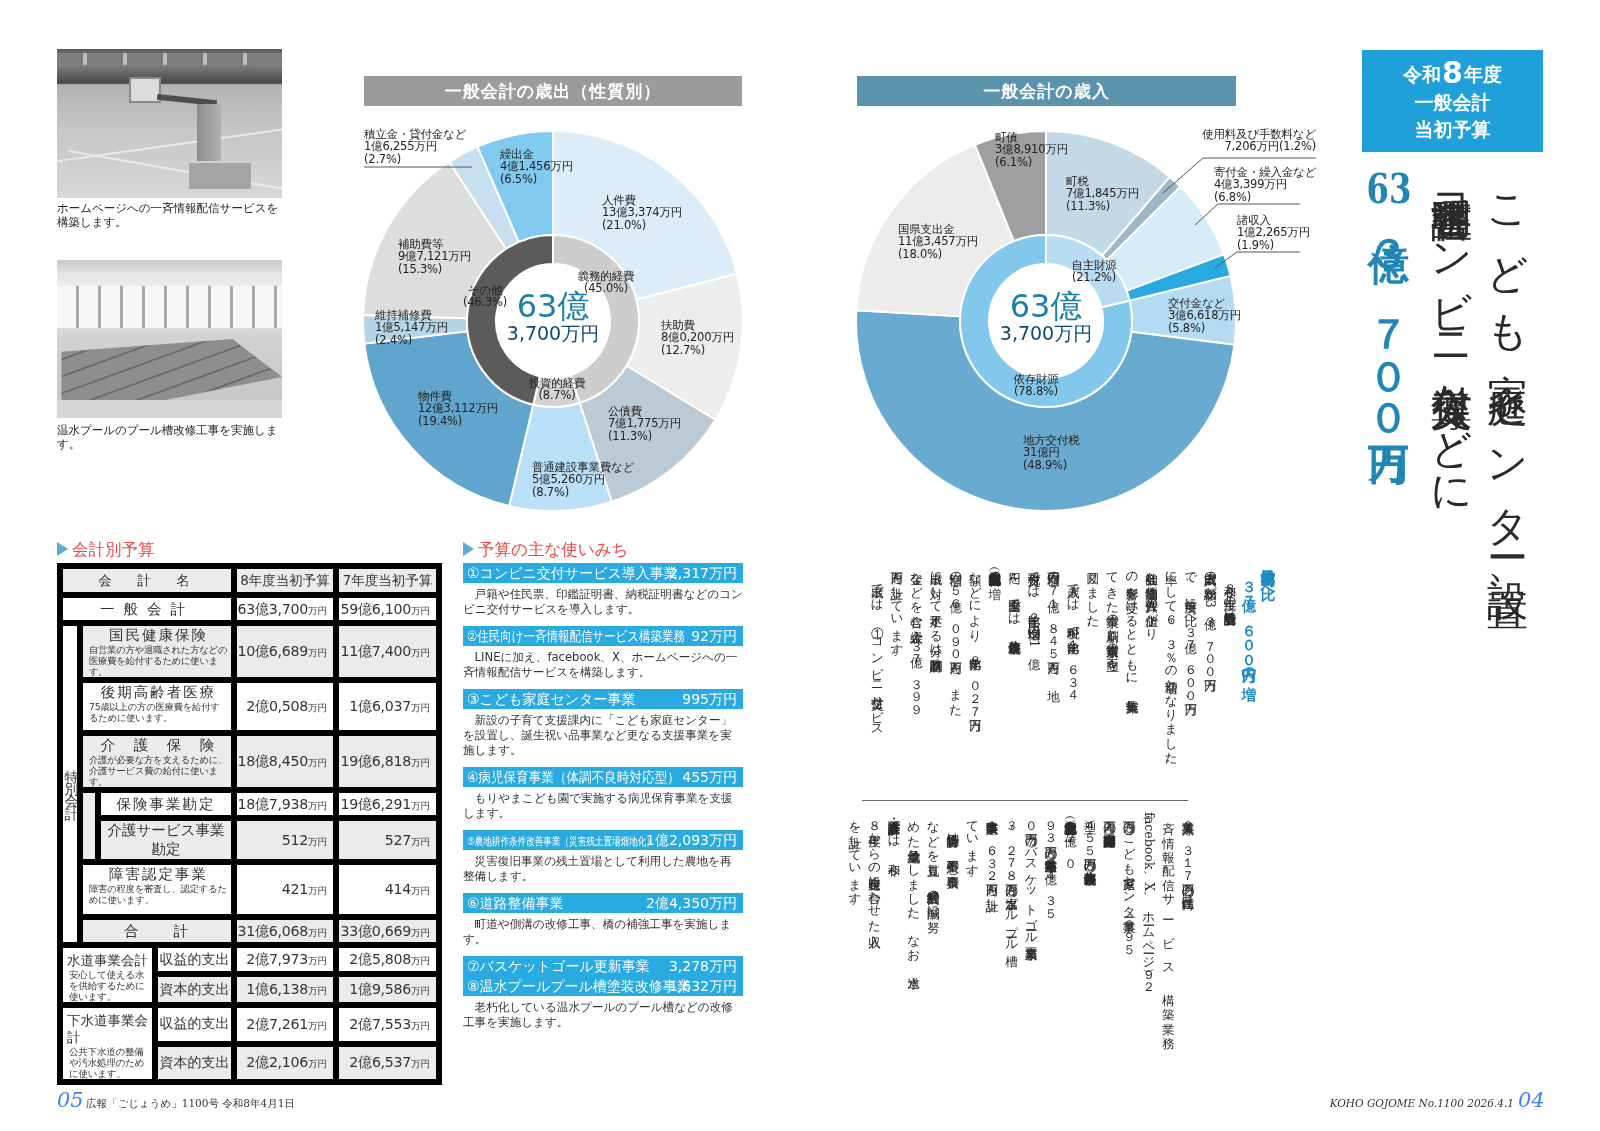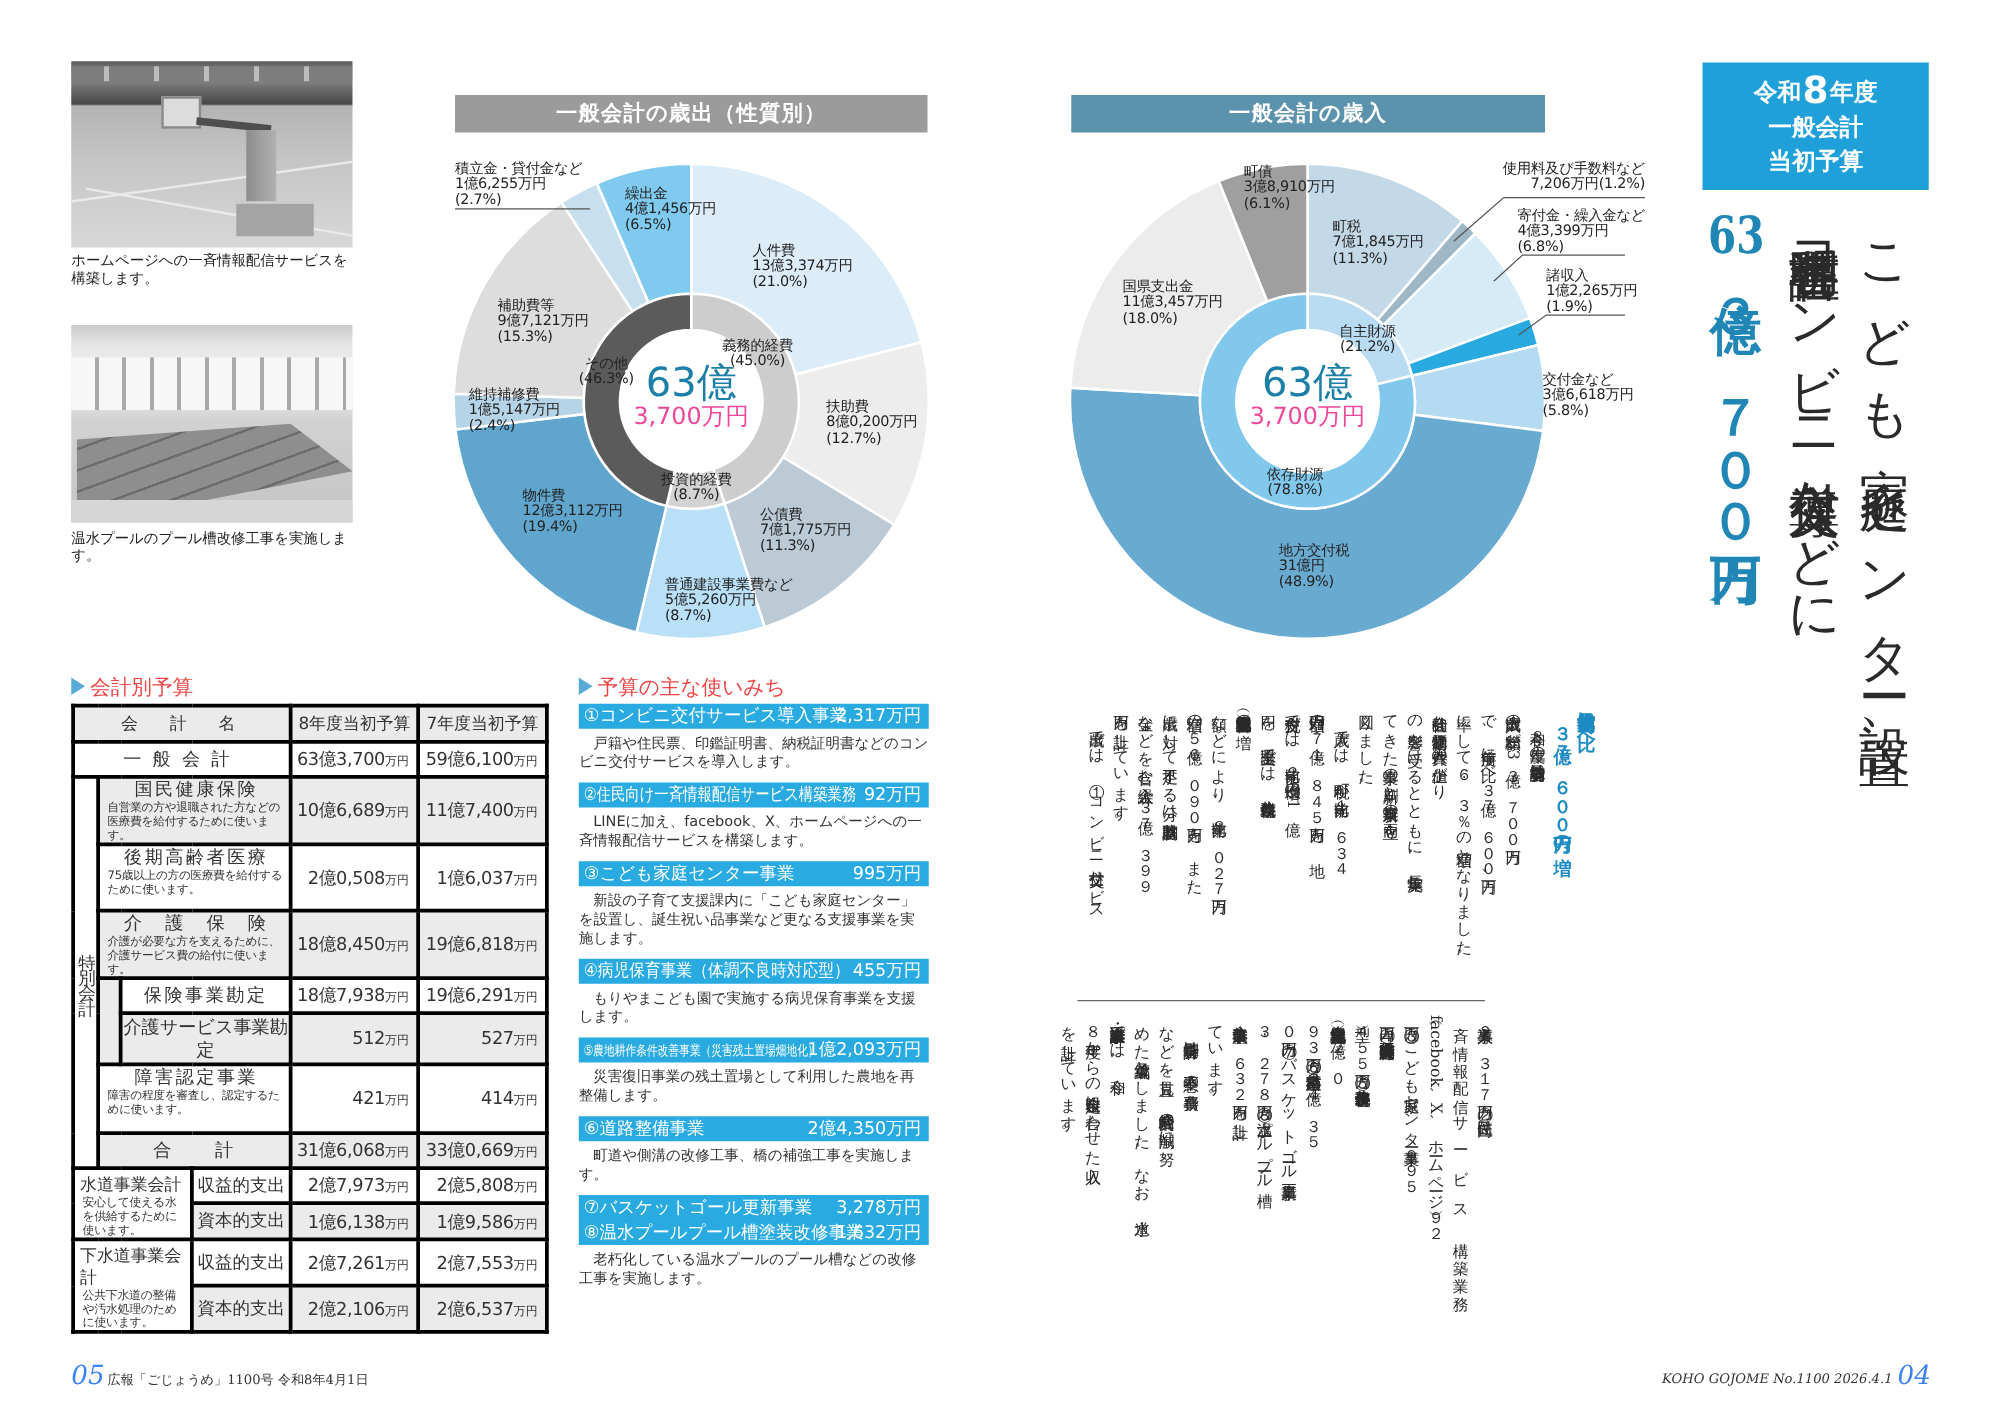--- a/index.html
+++ b/index.html
@@ -26,21 +26,21 @@
 .banner{position:absolute;top:76px;height:30px;color:#fff;font-size:17px;font-weight:bold;text-align:center;line-height:30px;letter-spacing:1px}
 #banner-exp{left:364px;width:378px;background:#9b9b9b}
 #banner-rev{left:857px;width:379px;background:#5b93ad}
 
 
 .lbl{position:absolute;font-size:11.5px;line-height:12.4px;color:#222;white-space:nowrap;letter-spacing:-0.2px}
 .lbl .ln{display:block}
 .lbl.c{text-align:center}
 .lbl.r{text-align:right}
 .center-big{position:absolute;width:140px;text-align:center;font-size:32px;line-height:34px;color:#1c7fa7}
-.center-small{position:absolute;width:140px;text-align:center;font-size:19px;line-height:22px;color:#ec4899}
+.center-small{position:absolute;width:140px;text-align:center;font-size:19px;line-height:22px;color:#0c4a6e}
 
 
 #title-badge{position:absolute;left:1362px;top:50px;width:181px;height:102px;background:#1fa0d9;color:#fff;text-align:center;font-weight:bold;padding-top:7px}
 #title-badge .l1{font-size:19px;line-height:32px;height:32px}
 #title-badge .big{font-size:30px;vertical-align:-2px;margin:0 1px}
 #title-badge .l2,#title-badge .l3{font-size:19px;line-height:27px}
 
 
 .vhead{position:absolute;top:168px;writing-mode:vertical-rl;font-family:"DejaVu Serif","Liberation Serif",serif;font-size:41px;line-height:41px;color:#2a2a2a;white-space:nowrap}
 #hl-col1{left:1487px;letter-spacing:11px}
@@ -56,21 +56,21 @@
 #article-upper{left:867px;top:563px;width:373px;height:222px}
 #article-lower{left:845px;top:812px;width:353px;height:222px}
 #article-rule{position:absolute;left:862px;top:800px;width:326px;height:1px;background:#666}
 
 
 .sec-head{position:absolute;font-size:16.5px;line-height:20px;color:#ef4444;white-space:nowrap}
 .tri{display:inline-block;width:0;height:0;border-left:11px solid #5aaad8;border-top:7px solid transparent;border-bottom:7px solid transparent;margin-right:4px;vertical-align:-1px}
 
 
 #account-table{position:absolute;left:57px;top:563px;width:379px;border-collapse:collapse;table-layout:fixed;font-size:14px;color:#333}
-#account-table td,#account-table th{border:3px solid #000000;padding:0;font-weight:normal;background:#fff}
+#account-table td,#account-table th{border:6px solid #000000;padding:0;font-weight:normal;background:#fff}
 #account-table tr.g td,#account-table tr.g th{background:#ebebeb}
 #account-table th{font-size:13.5px;text-align:center}
 #account-table .nm{text-align:center;font-size:14.5px;letter-spacing:2px}
 #account-table .spaced{letter-spacing:9px}
 #account-table .nmd{vertical-align:top;padding:0 3px 0 6px}
 #account-table .nmd .nm{display:block;font-size:14.5px;line-height:18px}
 #account-table .desc{display:block;font-size:9.3px;line-height:11px;color:#333;letter-spacing:-0.2px;text-align:left}
 #account-table .val{text-align:right;padding-right:6px;white-space:nowrap}
 #account-table .amt{font-size:14.2px;letter-spacing:-0.3px}
 #account-table .unit{font-size:9.5px}
@@ -223,21 +223,21 @@
 <div class="lbl" style="left:1214px;top:166px">
   <span class="ln">寄付金・繰入金など</span>
   <span class="ln">4億3,399万円</span>
   <span class="ln">(6.8%)</span>
 </div>
 <div class="lbl" style="left:1237px;top:214px">
   <span class="ln">諸収入</span>
   <span class="ln">1億2,265万円</span>
   <span class="ln">(1.9%)</span>
 </div>
-<div class="lbl" style="left:1234px;top:297px">
+<div class="lbl" style="left:1168px;top:297px">
   <span class="ln">交付金など</span>
   <span class="ln">3億6,618万円</span>
   <span class="ln">(5.8%)</span>
 </div>
 <div class="lbl" style="left:1023px;top:434px">
   <span class="ln">地方交付税</span>
   <span class="ln">31億円</span>
   <span class="ln">(48.9%)</span>
 </div>
 <div class="lbl" style="left:898px;top:223px">

